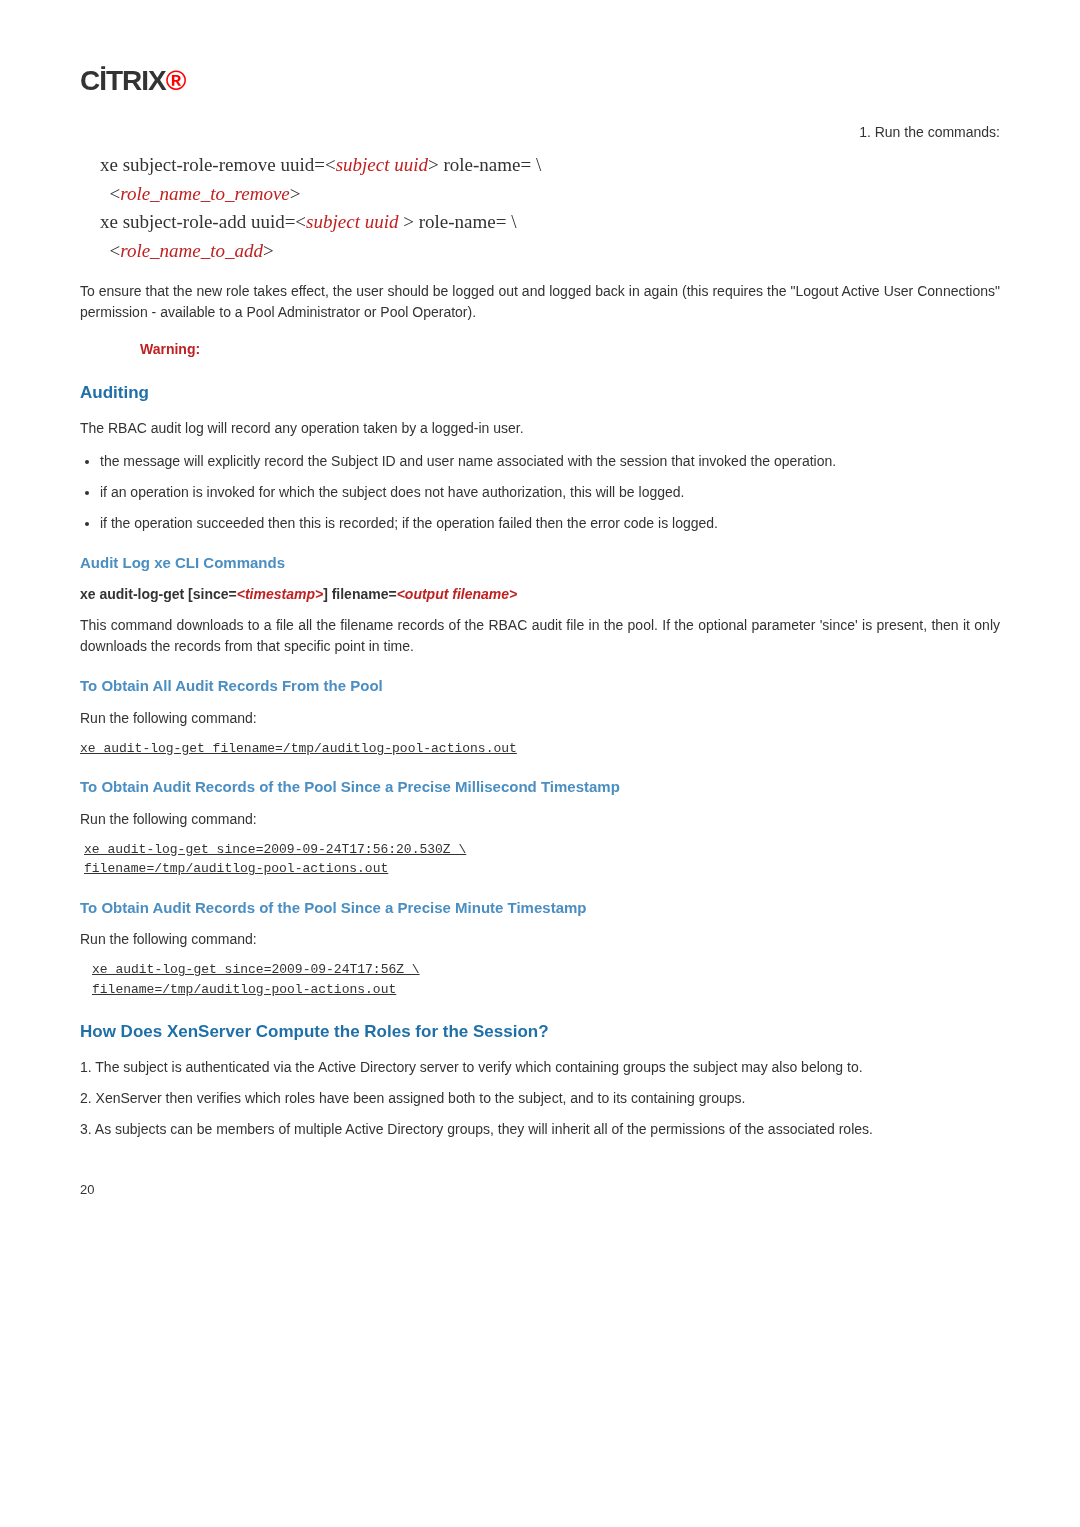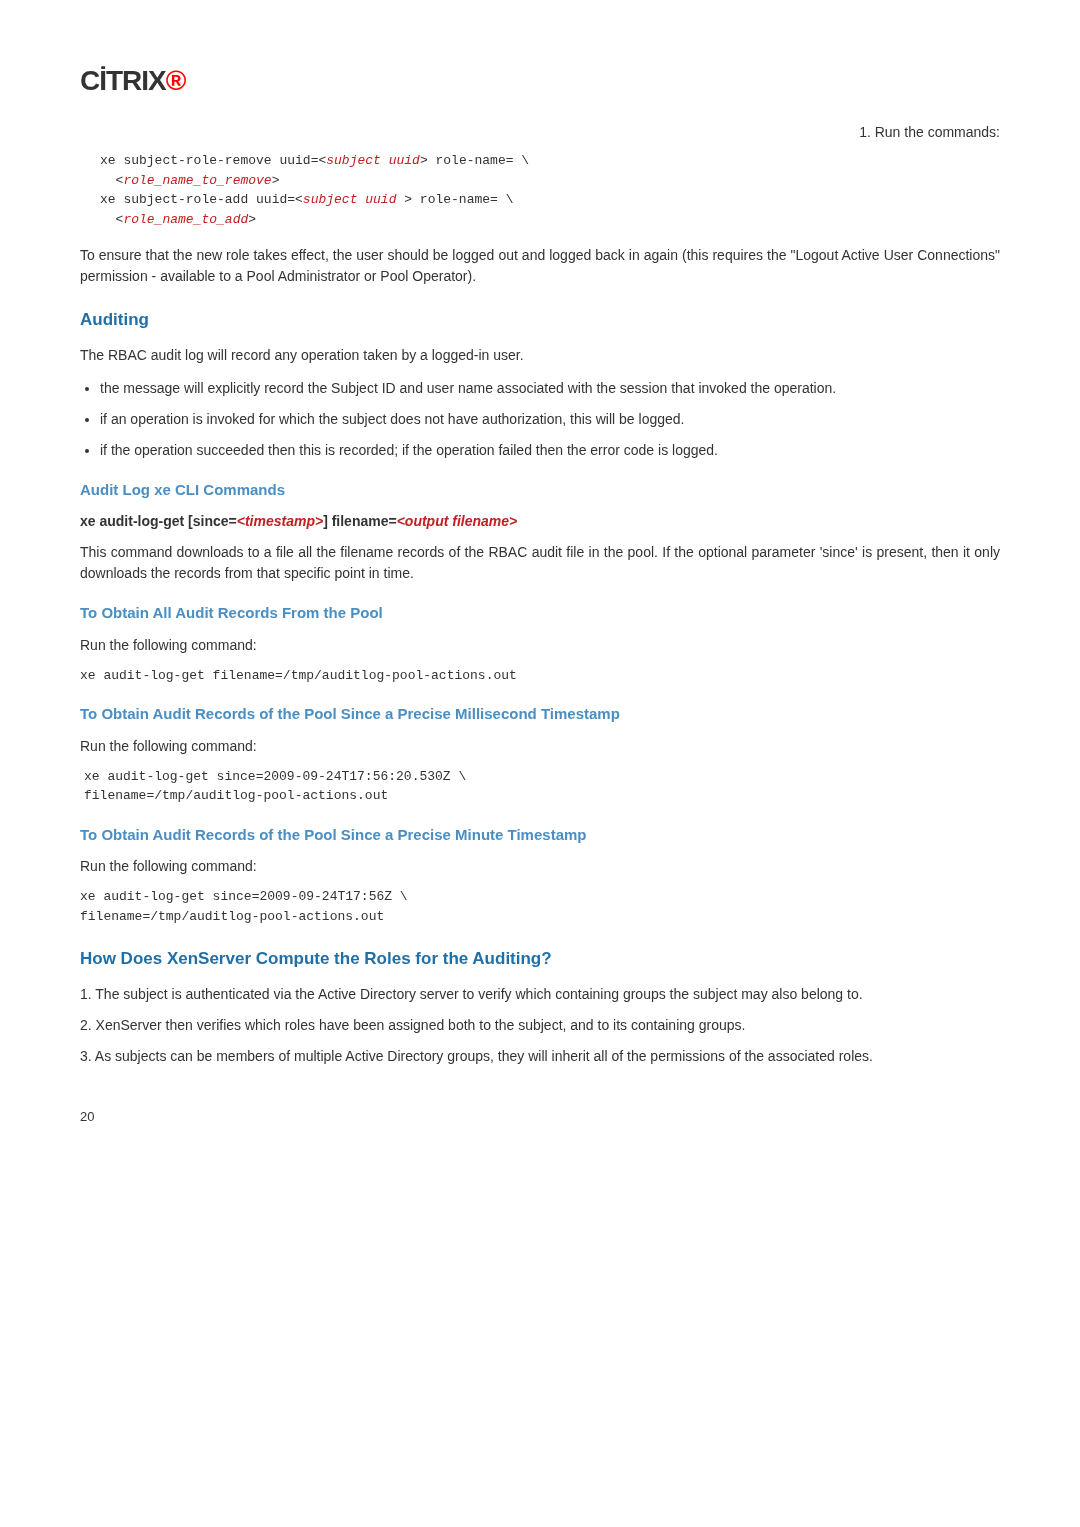--- a/index.html
+++ b/index.html
@@ -21,22 +21,22 @@
   margin-bottom: 20px;
 }
 .logo .dot {
   color: #ff0000;
 }
 .list-item {
   margin-bottom: 8px;
   text-align: right;
 }
 pre {
-  font-family: Liberation Mono, monospace;
-  font-size: 13px;
+  font-family: Liberation Serif, serif;
+  font-size: 19px;
   margin: 8px 0 16px 20px;
   white-space: pre-wrap;
 }
 .code-param { color: #c02020; font-style: italic; }
 .body-text {
   text-align: justify;
   margin: 10px 0;
 }
 .warning-block {
   margin: 16px 0 16px 60px;
@@ -71,20 +71,21 @@
 .cmd-line {
   font-family: Arial, sans-serif;
   margin: 10px 0;
   font-weight: bold;
 }
 .cmd-param { color: #c02020; font-style: italic; }
 .mono-block {
   font-family: 'Courier New', monospace;
   font-size: 13px;
   margin: 10px 0;
+  text-decoration: underline;
 }
 .page-num {
   text-align: left;
   margin-top: 40px;
   font-size: 13px;
 }
 </style>
 </head>
 <body>
 
@@ -93,20 +94,21 @@
 <div class="list-item">1. Run the commands:</div>
 
 <pre><span>xe subject-role-remove uuid=&lt;</span><span class="code-param">subject uuid</span><span>&gt; role-name= \</span>
 <span>  &lt;</span><span class="code-param">role_name_to_remove</span><span>&gt;</span>
 <span>xe subject-role-add uuid=&lt;</span><span class="code-param">subject uuid </span><span>&gt; role-name= \</span>
 <span>  &lt;</span><span class="code-param">role_name_to_add</span><span>&gt;</span></pre>
 
 <div class="body-text">To ensure that the new role takes effect, the user should be logged out and logged back in again (this requires the "Logout Active User Connections" permission - available to a Pool Administrator or Pool Operator).</div>
 
 <div class="warning-block">
+  <div class="warning-title">Warning:</div>
 </div>
 
 <h2>Auditing</h2>
 
 <div class="body-text">The RBAC audit log will record any operation taken by a logged-in user.</div>
 
 <ul>
   <li>the message will explicitly record the Subject ID and user name associated with the session that invoked the operation.</li>
   <li>if an operation is invoked for which the subject does not have authorization, this will be logged.</li>
   <li>if the operation succeeded then this is recorded; if the operation failed then the error code is logged.</li>
@@ -125,22 +127,22 @@
 
 <h3>To Obtain Audit Records of the Pool Since a Precise Millisecond Timestamp</h3>
 
 <div>Run the following command:</div>
 <pre class="mono-block" style="margin-left:4px">xe audit-log-get since=2009-09-24T17:56:20.530Z \
 filename=/tmp/auditlog-pool-actions.out</pre>
 
 <h3>To Obtain Audit Records of the Pool Since a Precise Minute Timestamp</h3>
 
 <div>Run the following command:</div>
-<pre class="mono-block" style="margin-left:0">xe audit-log-get since=2009-09-24T17:56Z \
+<pre class="mono-block" style="margin-left:12px">xe audit-log-get since=2009-09-24T17:56Z \
 filename=/tmp/auditlog-pool-actions.out</pre>
 
-<h2>How Does XenServer Compute the Roles for the Auditing?</h2>
+<h2>How Does XenServer Compute the Roles for the Session?</h2>
 
 <div class="body-text">1. The subject is authenticated via the Active Directory server to verify which containing groups the subject may also belong to.</div>
 <div class="body-text">2. XenServer then verifies which roles have been assigned both to the subject, and to its containing groups.</div>
 <div class="body-text">3. As subjects can be members of multiple Active Directory groups, they will inherit all of the permissions of the associated roles.</div>
 
 <div class="page-num">20</div>
 
 </body></html>

